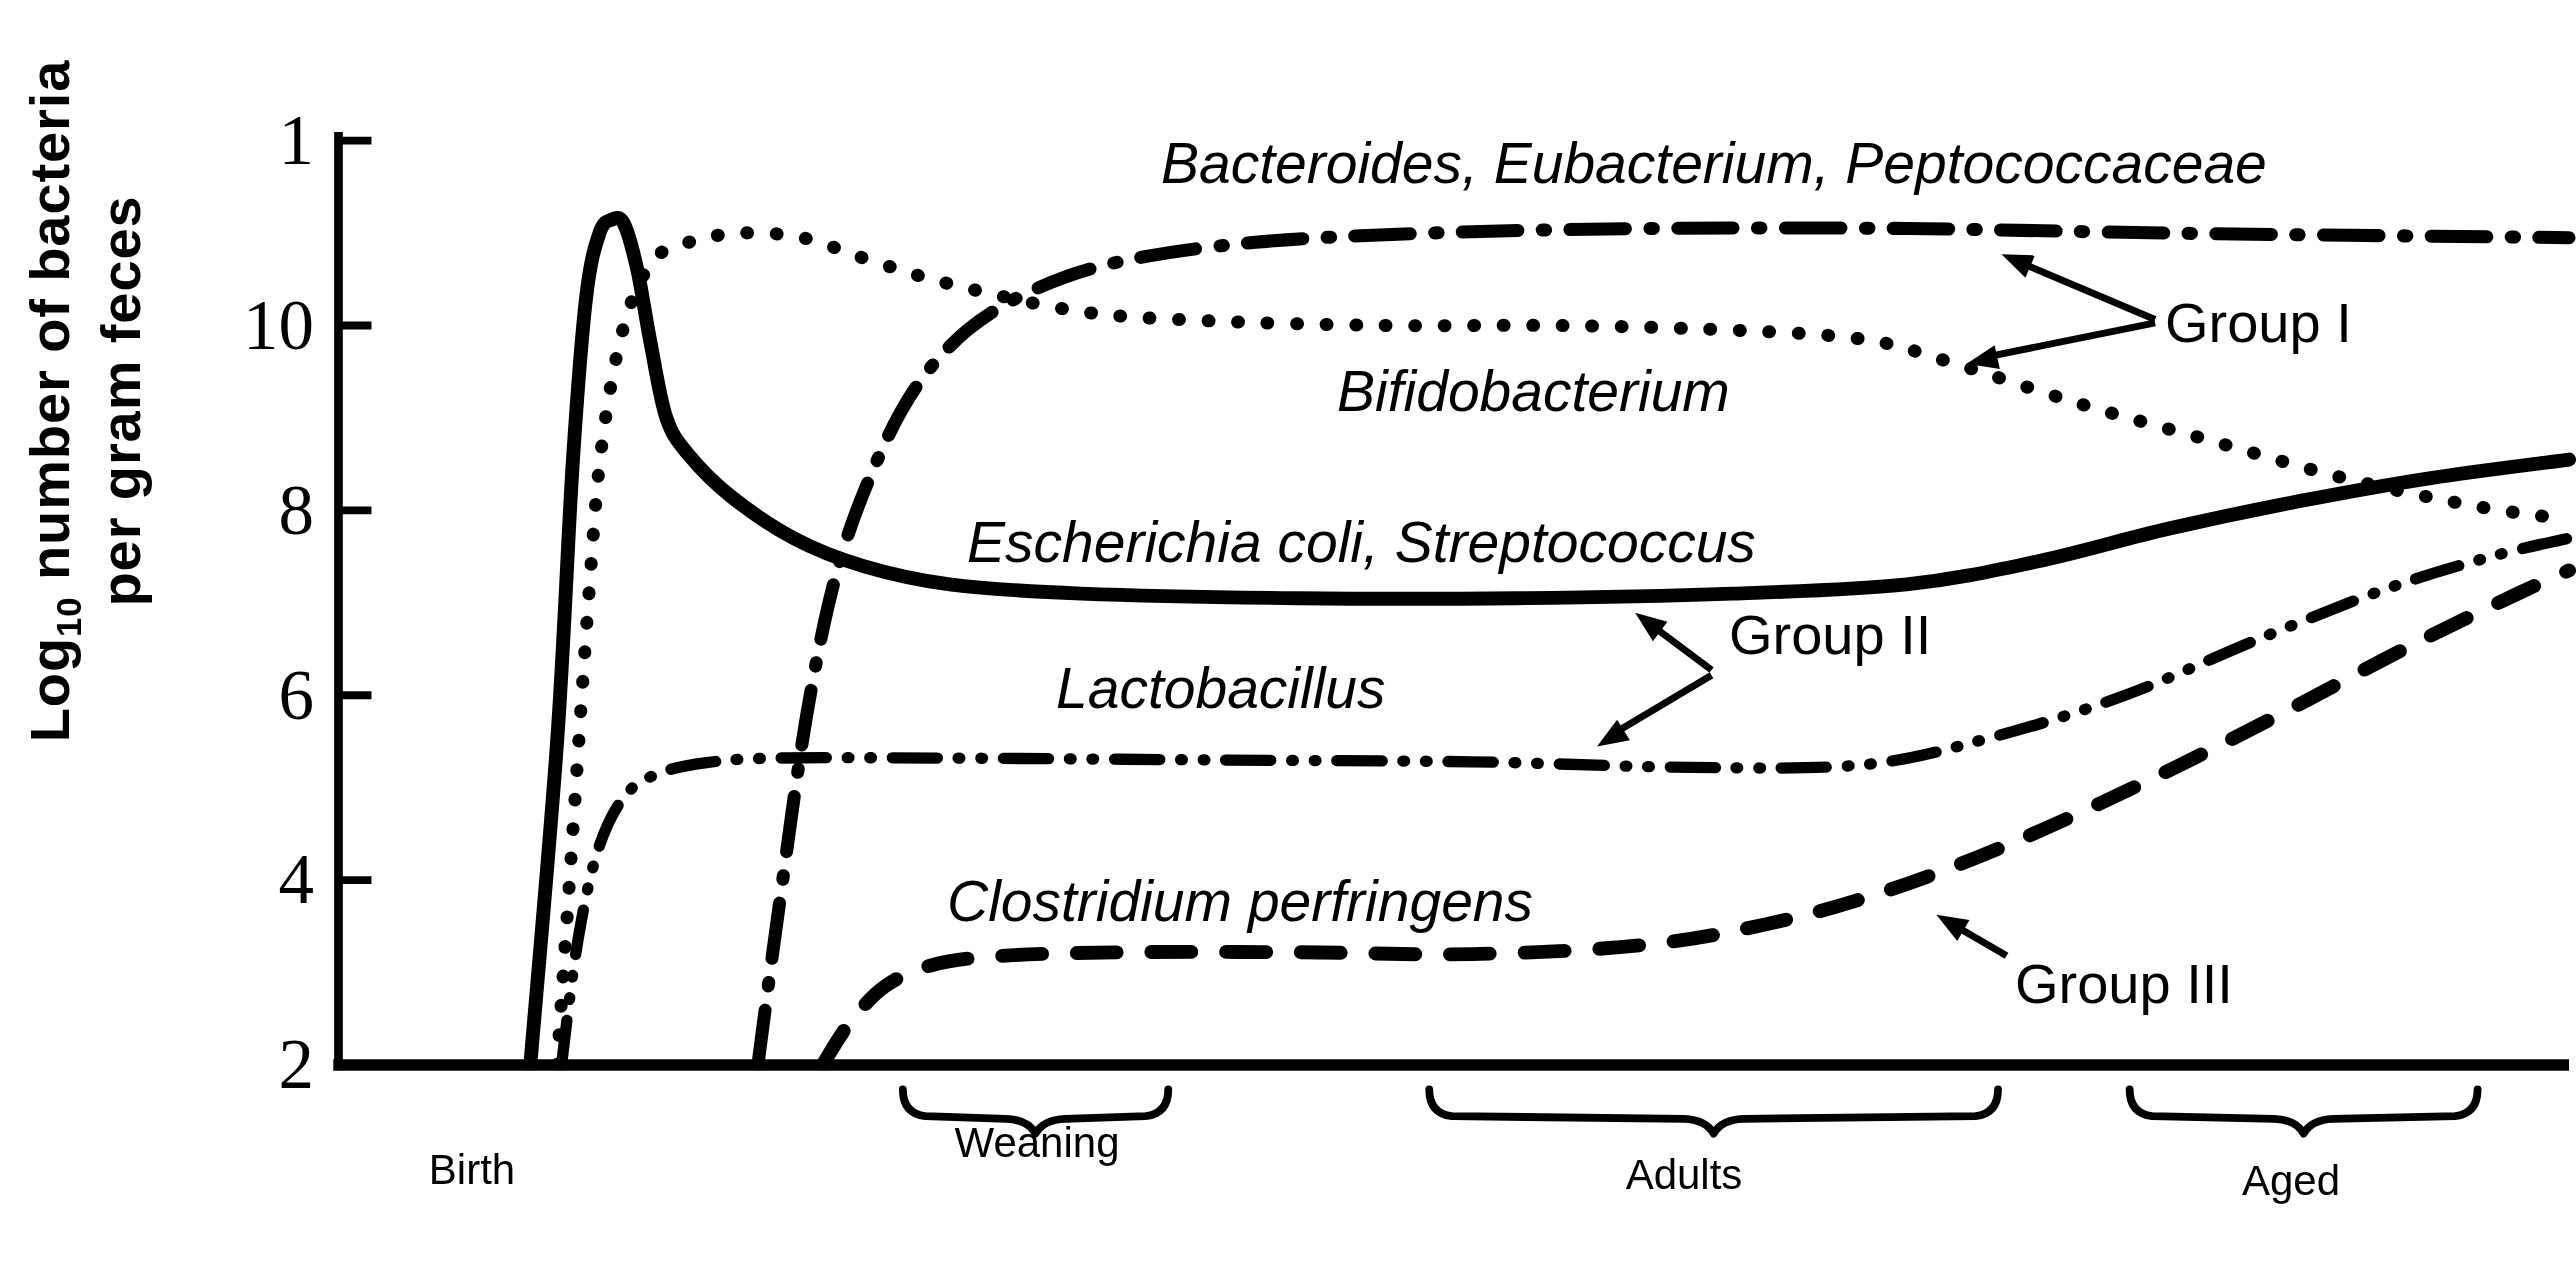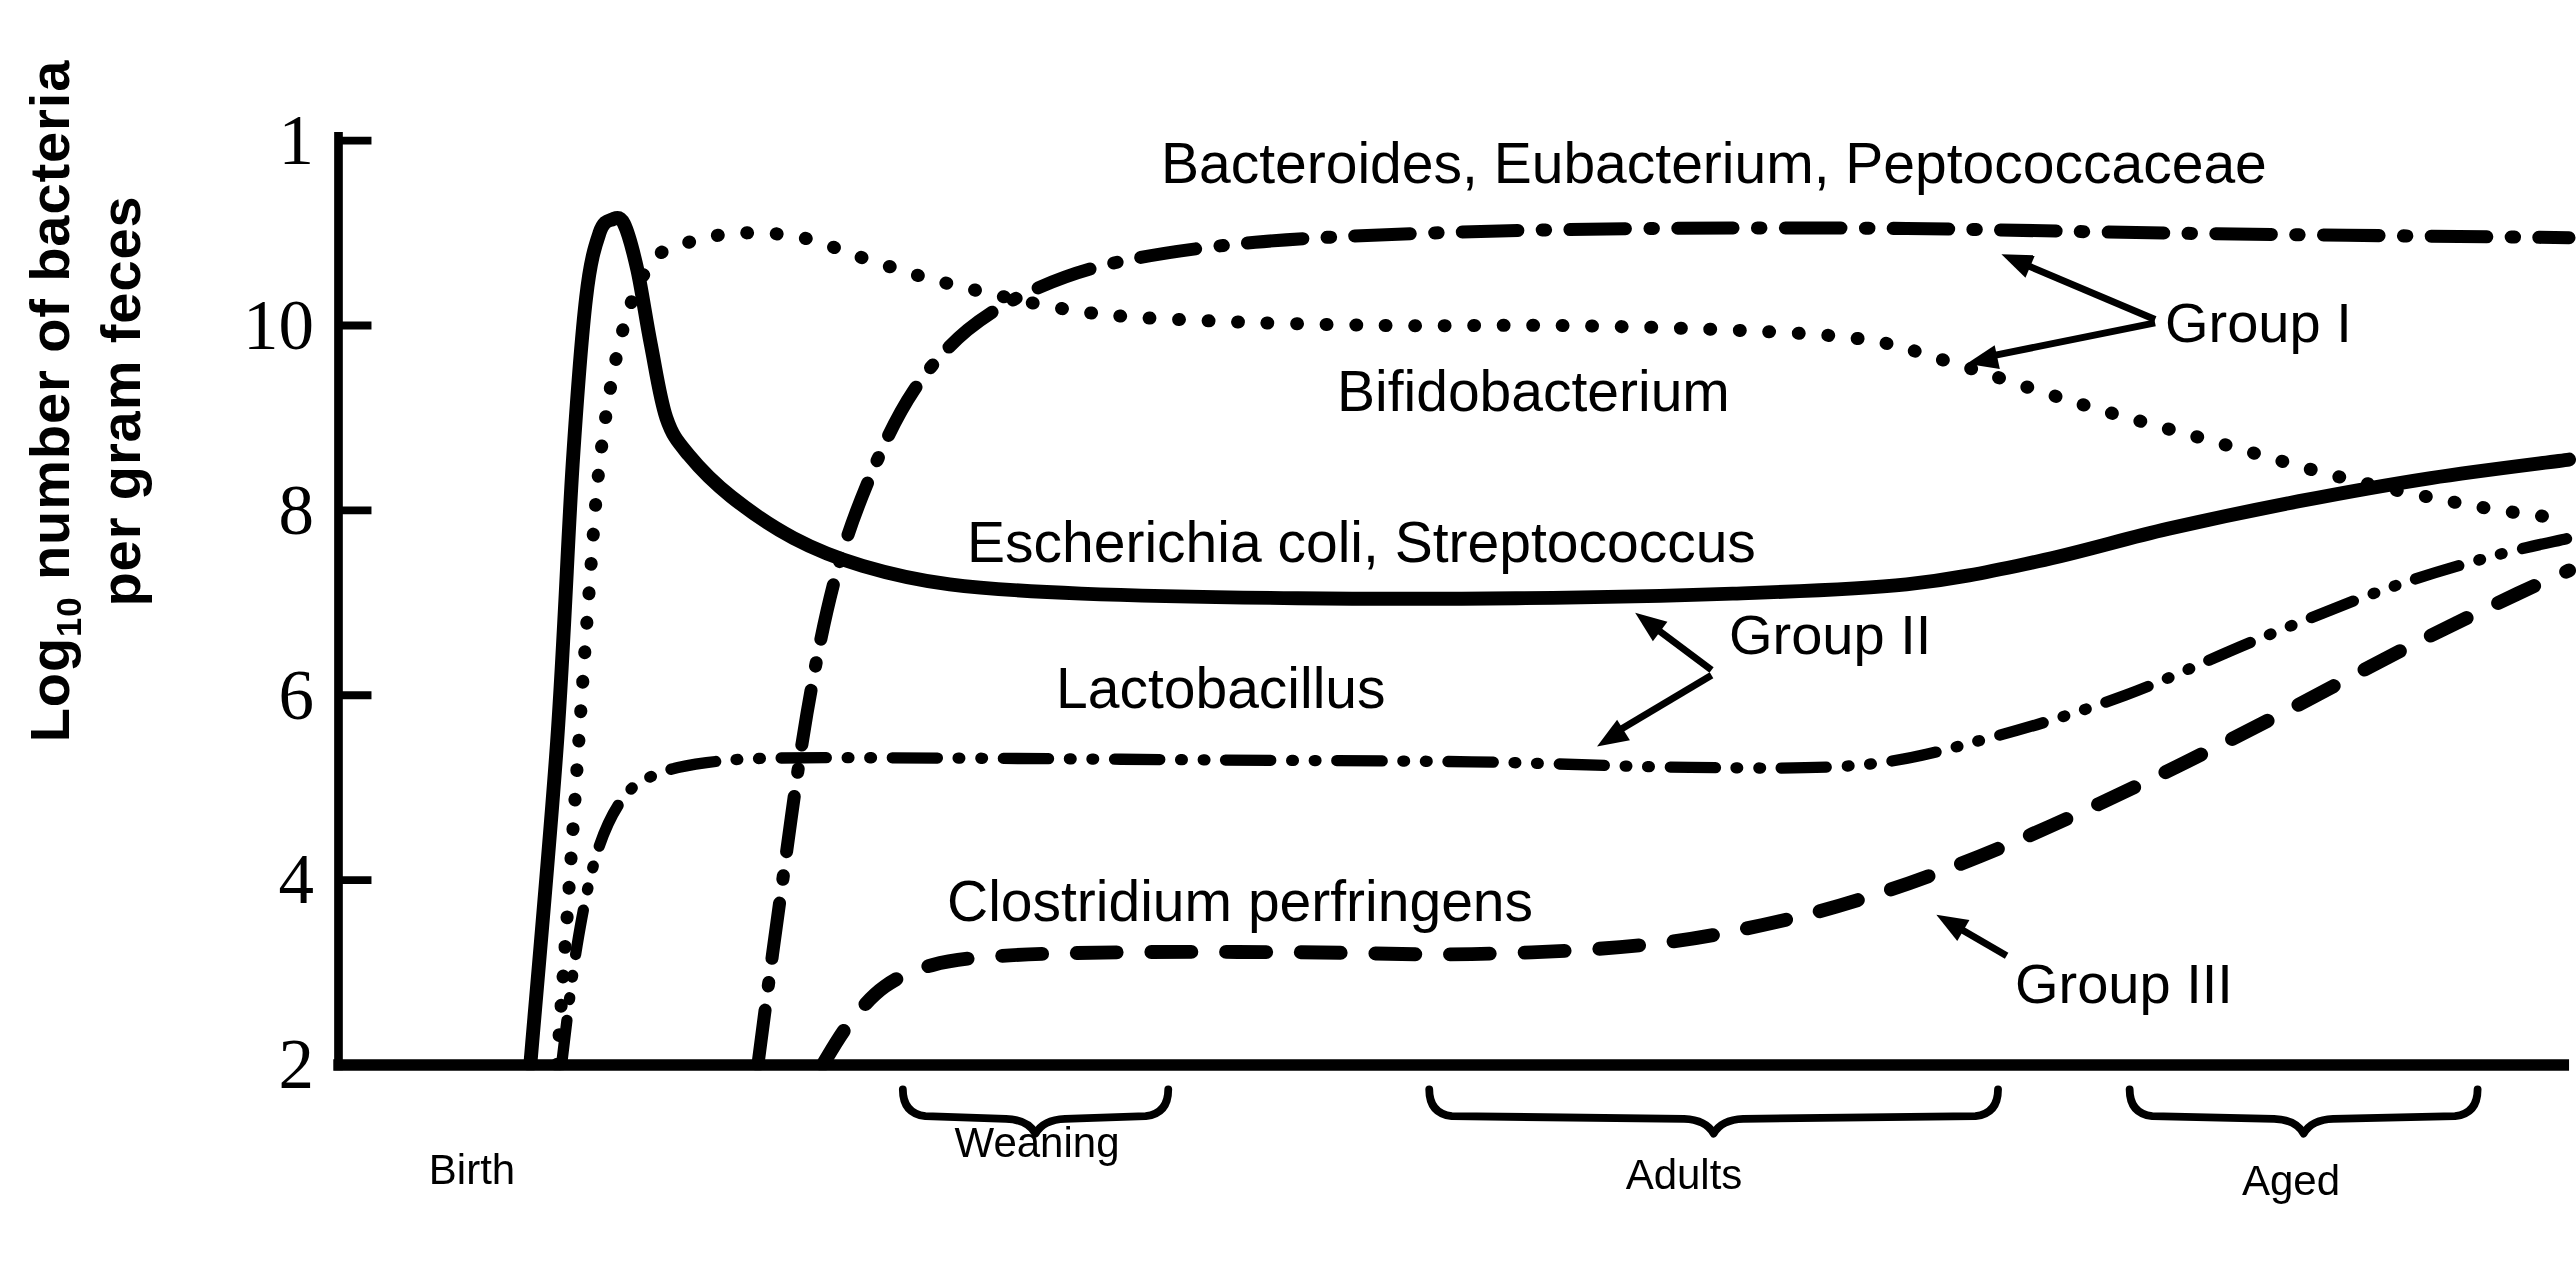--- a/index.html
+++ b/index.html
@@ -20,21 +20,21 @@
   }
   .y-title sub{font-size:0.62em; line-height:0;}
   
   .tick-label{
     left:184px; width:130px; text-align:right;
     font-family:"Liberation Serif", serif; font-size:71px; line-height:83px;
   }
   .tick-y12{top:99px;} .tick-y10{top:284px;} .tick-y8{top:469px;}
   .tick-y6{top:654px;}  .tick-y4{top:838px;}  .tick-y2{top:1023px;}
   
-  .species-label{font-size:57px; line-height:66px;}
+  .species-label{font-style:italic; font-size:57px; line-height:66px;}
   .lbl-bacteroides{left:1161px; top:130px;}
   .lbl-bifido{left:1337px; top:358px;}
   .lbl-ecoli{left:967px; top:509px;}
   .lbl-lacto{left:1056px; top:655px;}
   .lbl-clostridium{left:947px; top:868px;}
   
   .group-label{font-size:56px; line-height:62px;}
   .lbl-group1{left:2165px; top:292px;}
   .lbl-group2{left:1729px; top:604px;}
   .lbl-group3{left:2015px; top:953px;}

